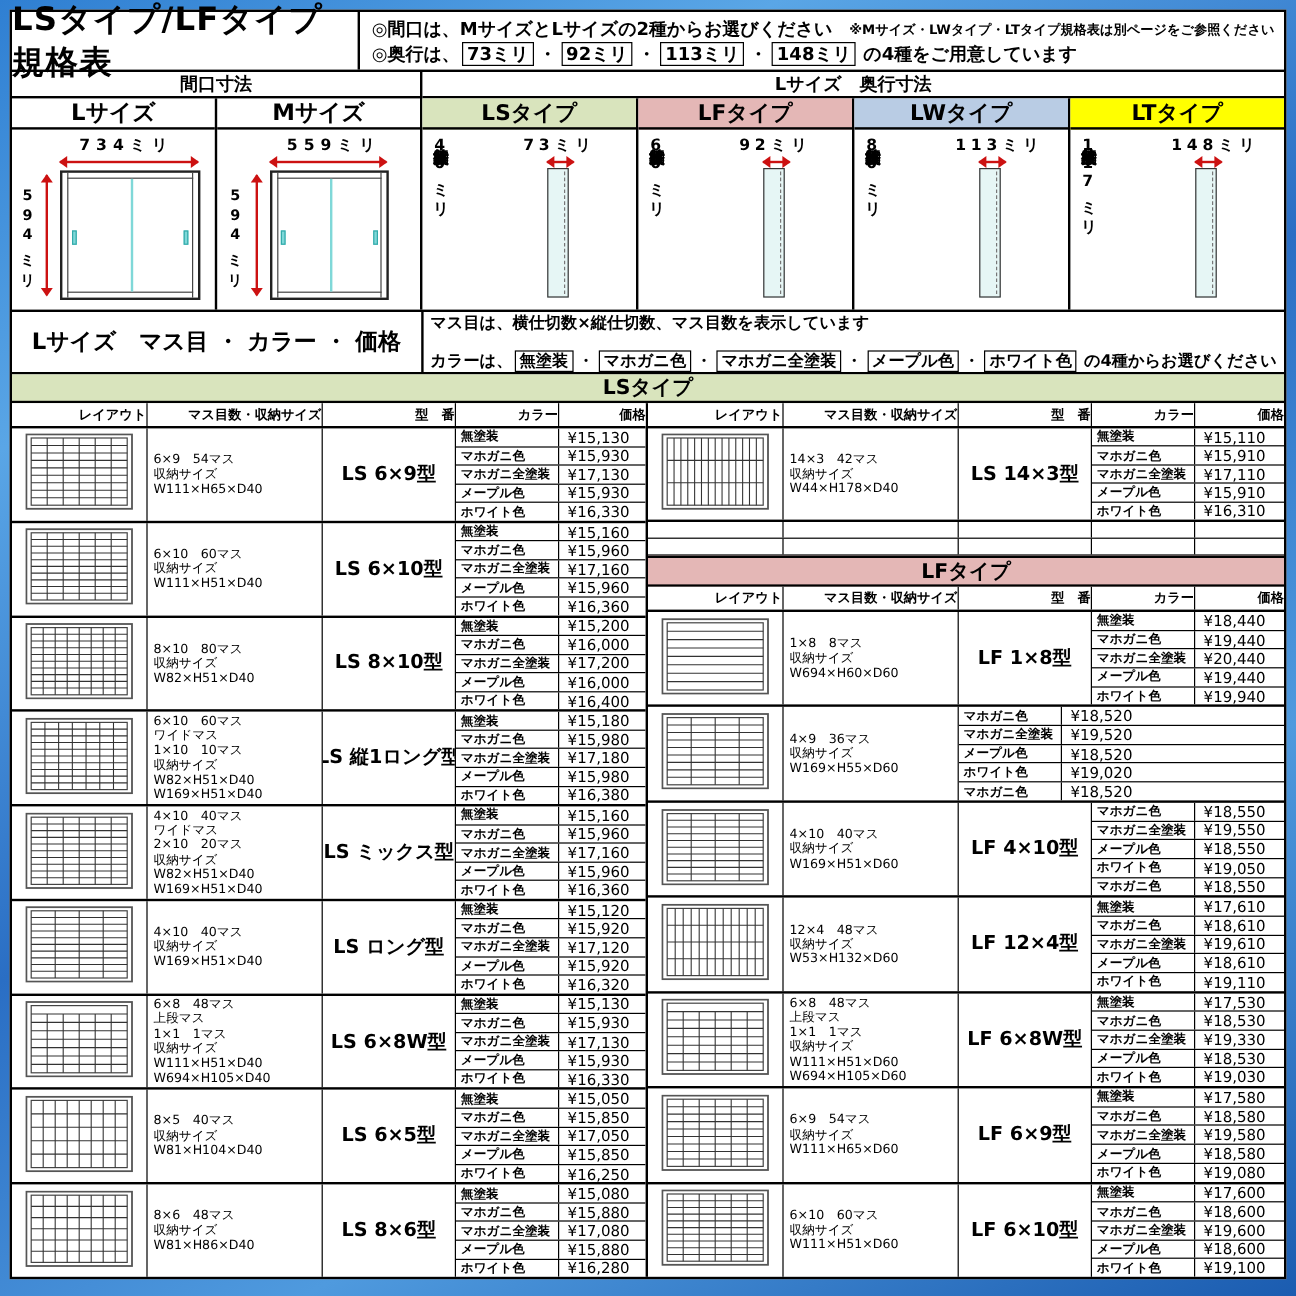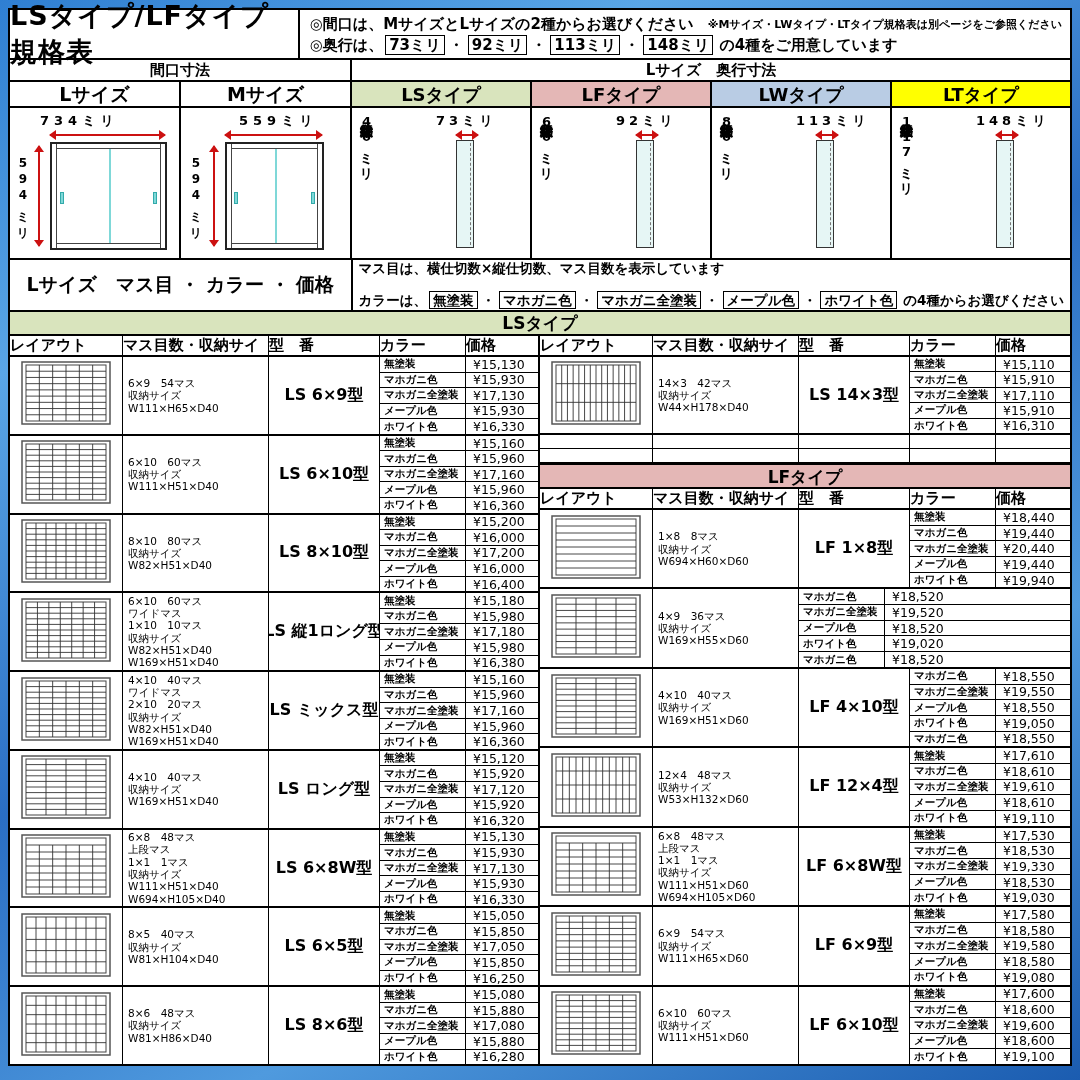--- a/index.html
+++ b/index.html
@@ -64,21 +64,21 @@
   .pricehdr-line { font-size:13.5px; font-weight:bold; white-space:nowrap; display:flex; align-items:center; }
   
   .banner { text-align:center; font-weight:bold; font-size:17px; border-bottom:2px solid #000; flex:0 0 auto; line-height:22px; }
   .banner-ls { height:24px; }
   .banner-lf { height:26px; border-top:2px solid #000; line-height:24px; }
   
   .sec-main { flex:1; display:flex; min-height:0; }
   .half { width:530px; display:flex; flex-direction:column; min-height:0; }
   .half-left { border-right:2px solid #000; }
   .thead { display:flex; height:21px; border-bottom:2px solid #000; flex:0 0 auto; background:#fff; }
-  .thead .hc { font-size:15px; font-weight:bold; text-align:left; line-height:19px; border-right:1.5px solid #000; overflow:hidden; }
+  .thead .hc { font-size:11px; font-weight:bold; text-align:right; line-height:19px; border-right:1.5px solid #000; overflow:hidden; }
   .hc:last-child, .c-price { border-right:none !important; }
   .c-layout { width:113px; flex:0 0 auto; }
   .c-spec   { width:146px; flex:0 0 auto; }
   .c-model  { width:111px; flex:0 0 auto; }
   .c-color  { width:86px;  flex:0 0 auto; }
   .c-price  { flex:1; }
   .prow { display:flex; flex:1; border-bottom:2px solid #000; min-height:0; }
   .prow:last-child { border-bottom:none; }
   .prow-fixed { flex:0 0 78px; }
   .cell { border-right:1.5px solid #000; overflow:hidden; }
@@ -115,21 +115,21 @@
     </div>
   </div>
 
   <div class="sec-dims">
     <div class="dims-left">
       <div class="dims-title">間口寸法</div>
       <div class="dims-cols">
         <div class="size-col">
           <div class="size-head">Lサイズ</div>
           <div class="size-body">
-            <span class="dim-label-h" style="left:30px; top:4px;">734ミリ</span>
+            <span class="dim-label-h" style="left:56px; top:4px;">734ミリ</span>
             <span class="arrow-h" style="left:40px; right:14px; top:26px;"></span>
             <span class="dim-label-v" style="left:4px; top:48px;">594ミリ</span>
             <span class="arrow-v" style="left:28px; top:38px; bottom:12px;"></span>
             <span class="cabinet" style="left:40px; top:34px; right:12px; bottom:8px;">
               <span class="cab-top"></span>
               <span class="cab-bottom"></span>
               <span class="cab-stile-l"></span>
               <span class="cab-stile-r"></span>
               <span class="cab-center"></span>
               <span class="cab-handle" style="left:8px; top:46%;"></span>

